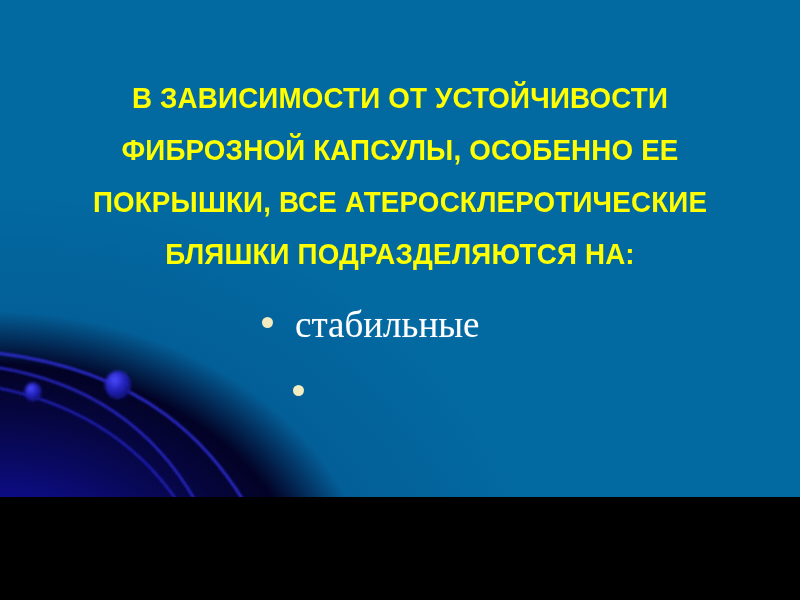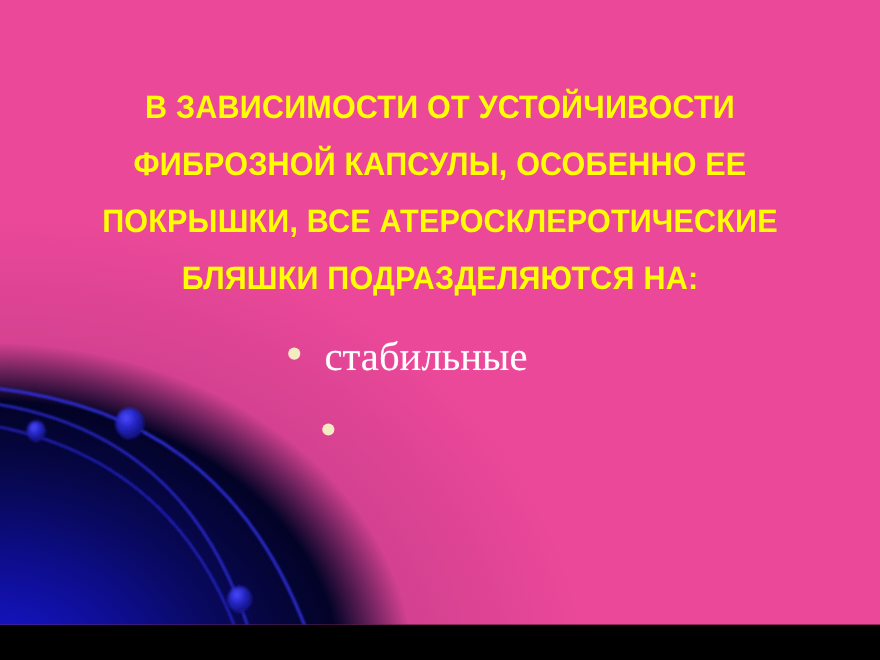--- a/index.html
+++ b/index.html
@@ -4,23 +4,23 @@
 <title>Slide</title>
 <style>
   html, body {
     margin: 0;
     padding: 0;
     background: #000000;
   }
   #slide {
     position: relative;
     width: 800px;
-    height: 568px;
+    height: 497px;
     overflow: hidden;
-    background: #ec4899;
+    background: #0369a1;
     font-family: "Liberation Sans", sans-serif;
     text-decoration: underline;
   }
 
   
   #bg-decoration {
     position: absolute;
     inset: 0;
     width: 800px;
     height: 600px;

